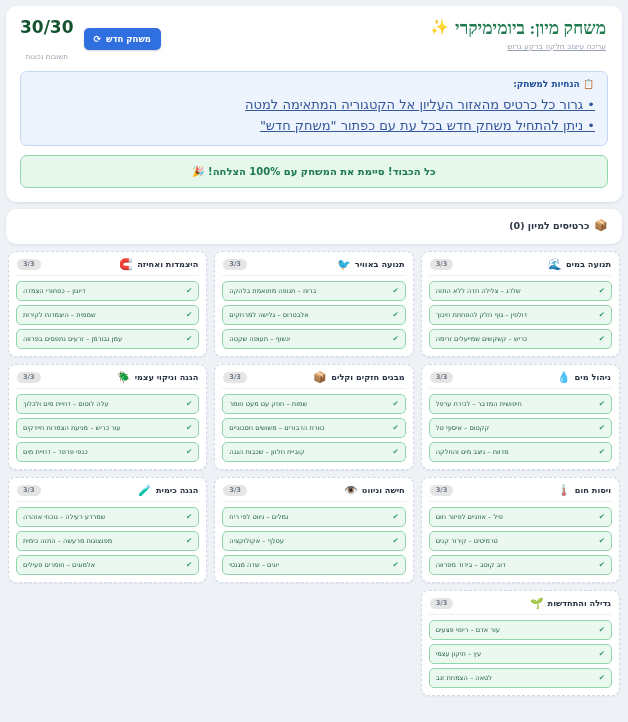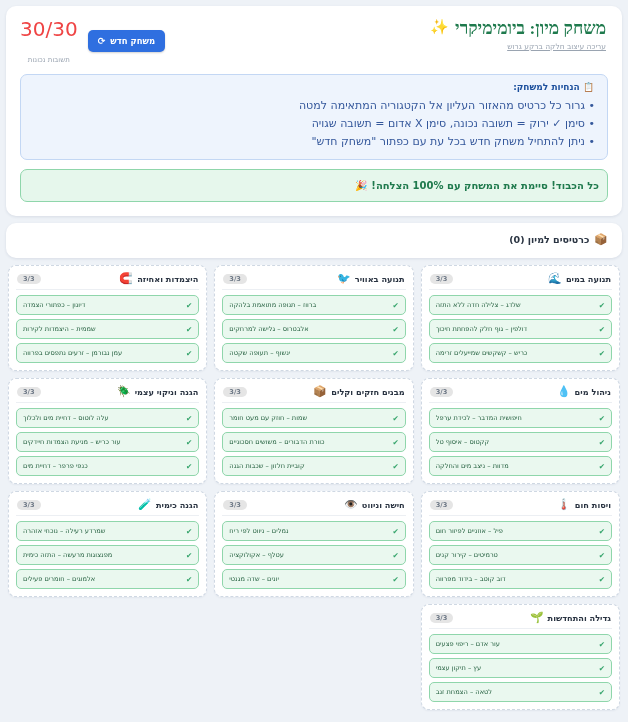--- a/index.html
+++ b/index.html
@@ -68,23 +68,23 @@
   }
 
   .score-block {
     display: flex;
     flex-direction: row;
     align-items: center;
     gap: 10px;
   }
   .score-nums { text-align: center; }
   .score-value {
-    font-size: 20px;
-    font-weight: normal;
-    color: #ef4444;
+    font-size: 17px;
+    font-weight: bold;
+    color: #14532d;
     line-height: 1.1;
   }
   .score-label {
     font-size: 7px;
     color: #9aa4b1;
     margin-top: 16px;
   }
 
   .new-game-btn {
     background: #2f6fe0;
@@ -120,33 +120,35 @@
     margin-bottom: 5px;
     display: flex;
     flex-direction: row;
     align-items: center;
     gap: 4px;
     justify-content: flex-start;
   }
   .instr-title .clip-icon { font-size: 9px; }
   .instr-list { list-style: none; }
   .instr-list li {
-    font-size: 11px;
+    font-size: 13px;
     color: #34579b;
     line-height: 1.62;
     white-space: nowrap;
+    text-decoration: underline;
   }
 
   
   .success-banner {
     margin: 9px 4px 2px 4px;
     background: #e6f7ec;
     border: 1px solid #8fd6ab;
     border-radius: 7px;
     padding: 10px 8px;
+    text-align: center;
     font-size: 10px;
     font-weight: bold;
     color: #1f7a4d;
   }
 
   
   .tosort-panel {
     background: #ffffff;
     border-radius: 10px;
     margin-top: 7px;
@@ -290,21 +292,20 @@
 
     </div>
 
     <div class="instructions">
       <div class="instr-title">
         <span class="clip-icon">📋</span>
         <span>הנחיות למשחק:</span>
       </div>
       <ul class="instr-list">
         <li>• גרור כל כרטיס מהאזור העליון אל הקטגוריה המתאימה למטה</li>
-        <li>• סימן ✓ ירוק = תשובה נכונה, סימן X אדום = תשובה שגויה</li>
         <li>• ניתן להתחיל משחק חדש בכל עת עם כפתור "משחק חדש"</li>
       </ul>
     </div>
 
     <div class="success-banner">כל הכבוד! סיימת את המשחק עם 100% הצלחה! 🎉</div>
 
   </div>
 
   <div class="tosort-panel">
     <div class="tosort-title">

